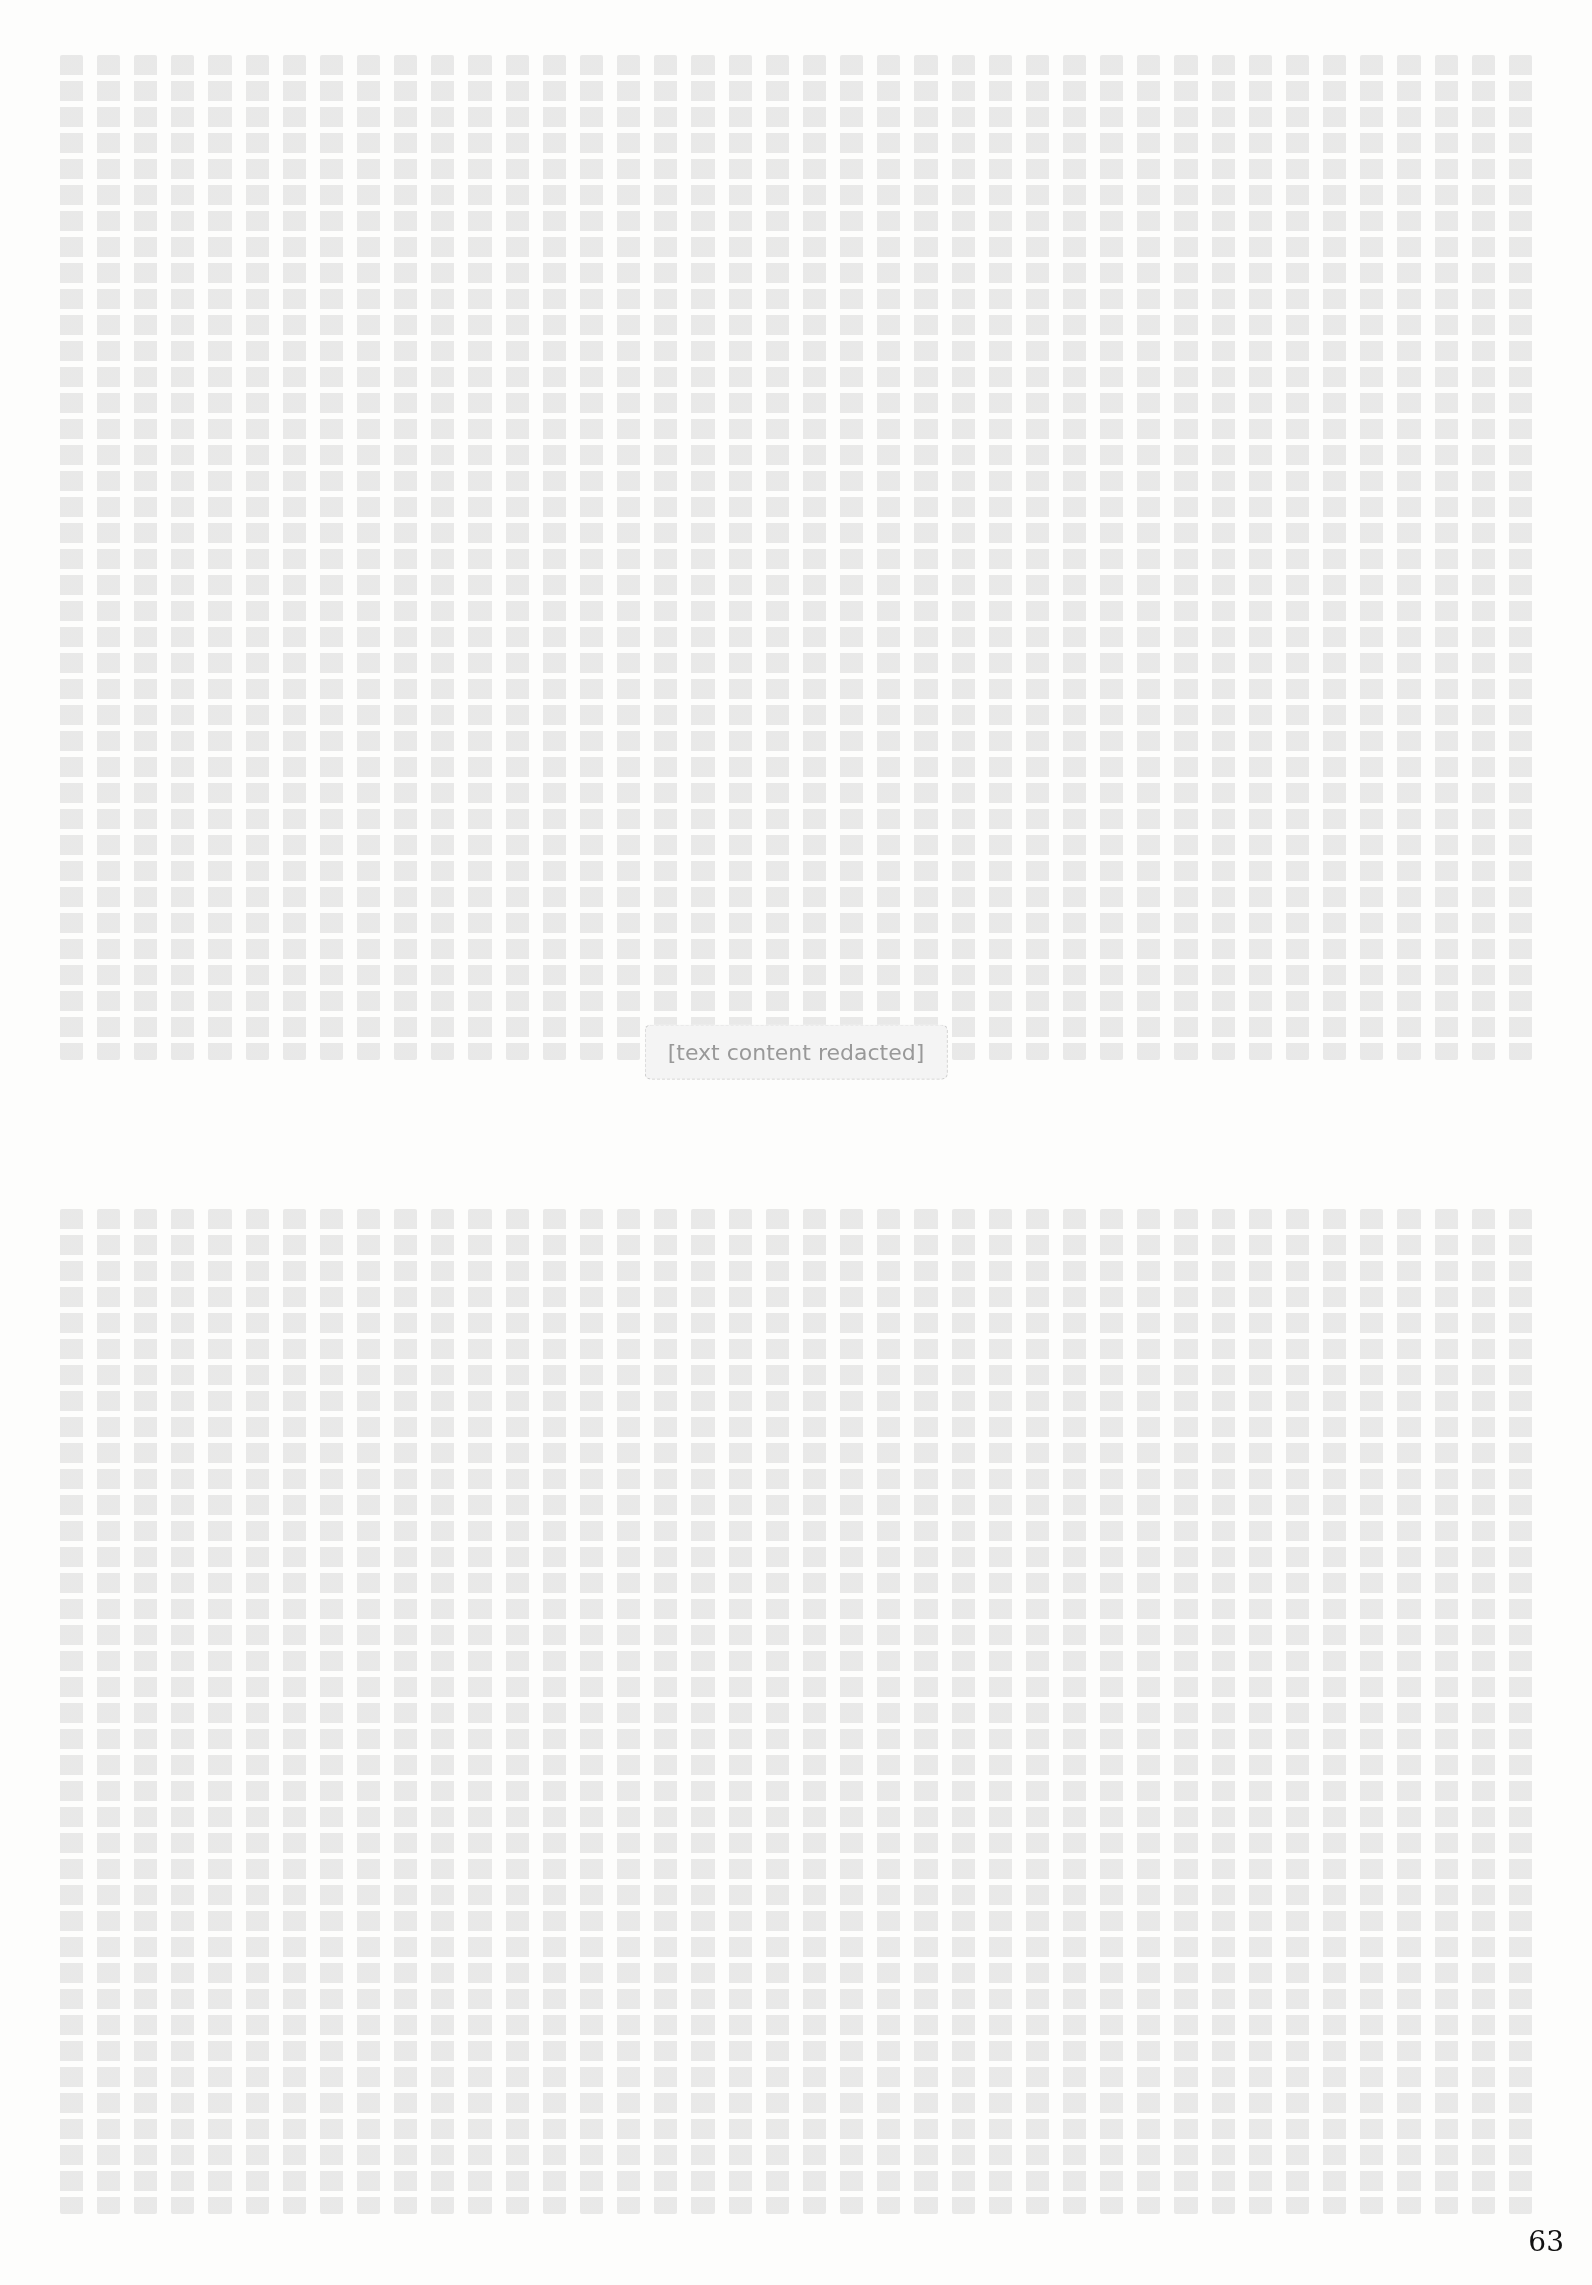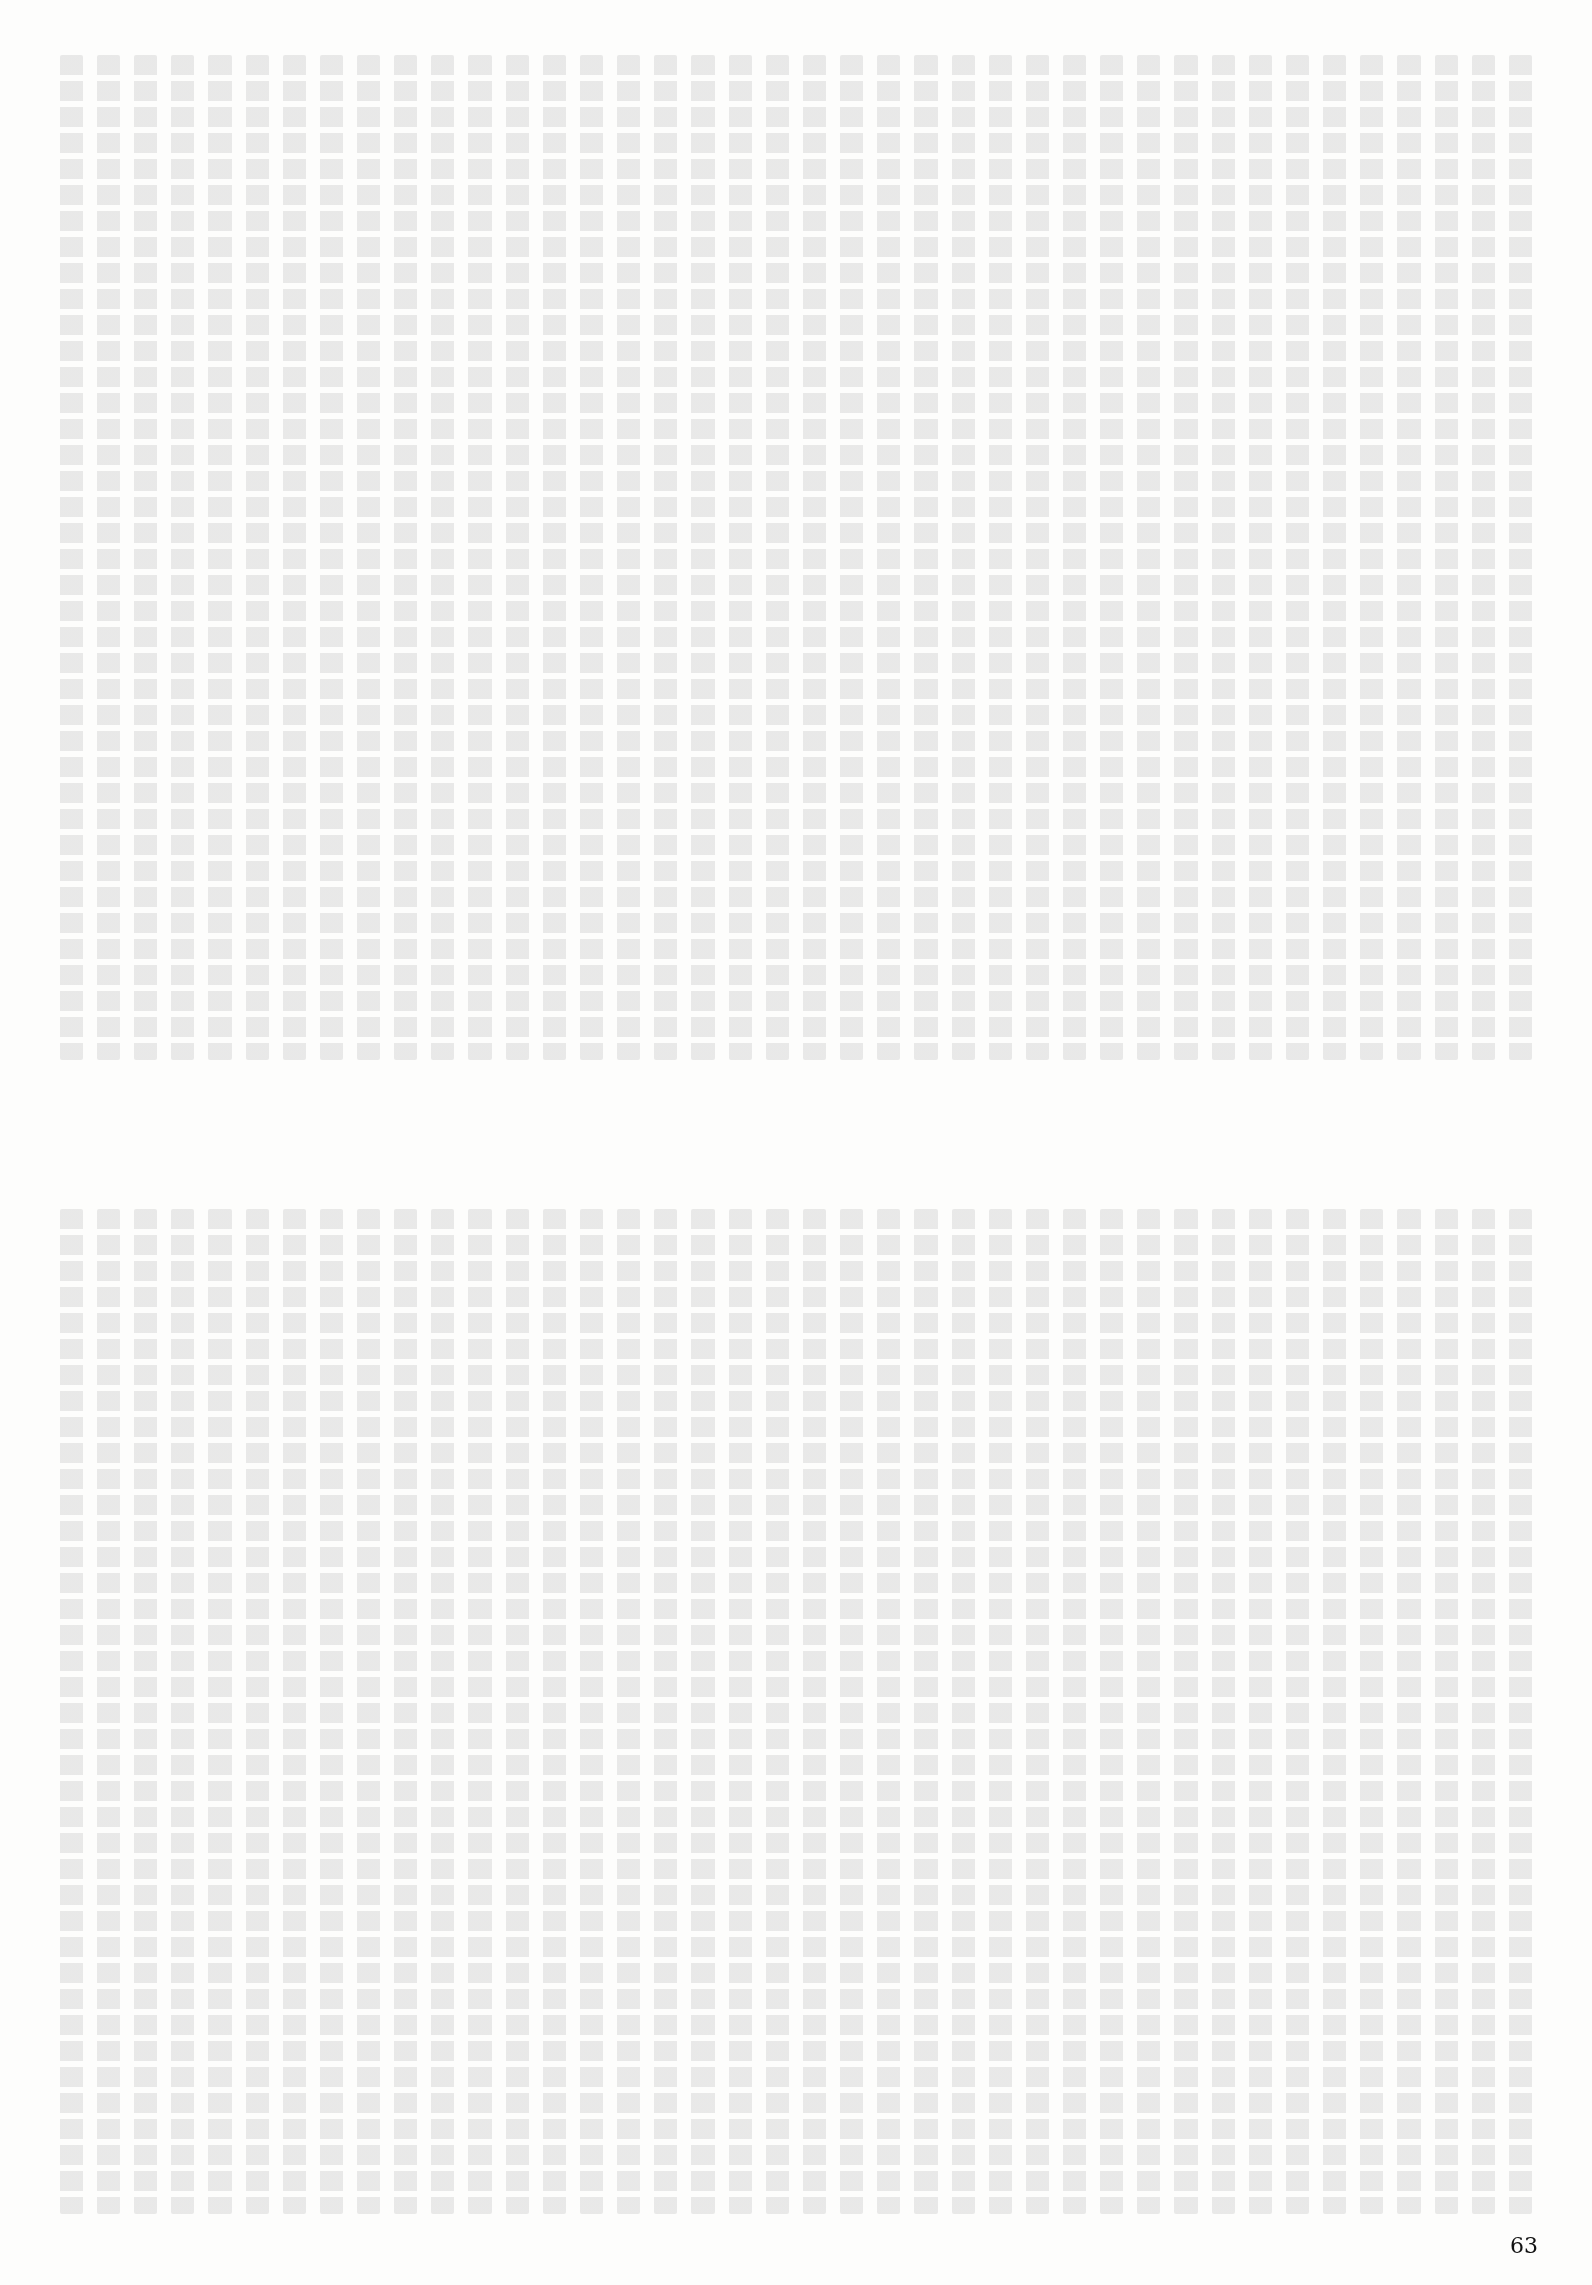--- a/index.html
+++ b/index.html
@@ -1,21 +1,21 @@
 <!DOCTYPE html>
 <html><head>
 <meta charset="utf-8">
 <style>
   body { margin:0; background:#fff; font-family:"DejaVu Serif", serif; }
   .page { position:relative; width:1592px; height:2286px; background:#fdfdfc; }
   .text-band { position:absolute; left:60px; right:60px; display:flex; flex-direction:row-reverse; gap:14px; }
   .band-top { top:55px; height:1005px; }
   .band-bottom { top:1209px; height:1005px; }
   .col { width:24px; background:repeating-linear-gradient(180deg,#d8d8d8 0 20px,transparent 20px 26px); border-radius:2px; opacity:.55; }
-  .page-number { position:absolute; right:54px; bottom:28px; font-size:22px; color:#111; }
+  .page-number { position:absolute; right:28px; bottom:28px; font-size:28px; color:#111; }
   .redaction-note { position:absolute; top:46%; left:50%; transform:translate(-50%,-50%);
     font-family:"DejaVu Sans", sans-serif; font-size:22px; color:#999; background:#f4f4f4;
     border:1px dashed #ccc; padding:14px 22px; border-radius:6px; }
 </style>
 </head>
 <body>
 
 <div class="page">
   <div class="text-band band-top">
       <div class="col"></div>
@@ -94,15 +94,16 @@
       <div class="col"></div>
       <div class="col"></div>
       <div class="col"></div>
       <div class="col"></div>
       <div class="col"></div>
       <div class="col"></div>
       <div class="col"></div>
       <div class="col"></div>
       <div class="col"></div>
     </div>
+  <div class="redaction-note">[text content redacted]</div>
   <div class="page-number">63</div>
 </div>
 
 
 </body></html>

